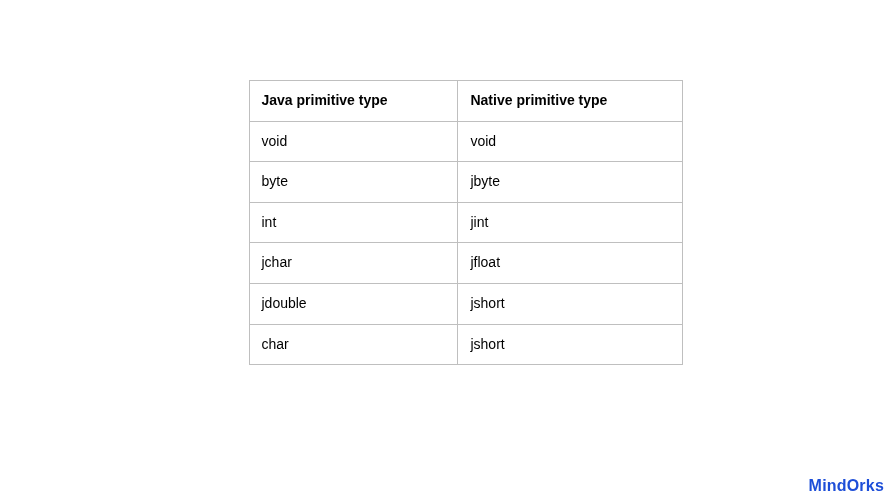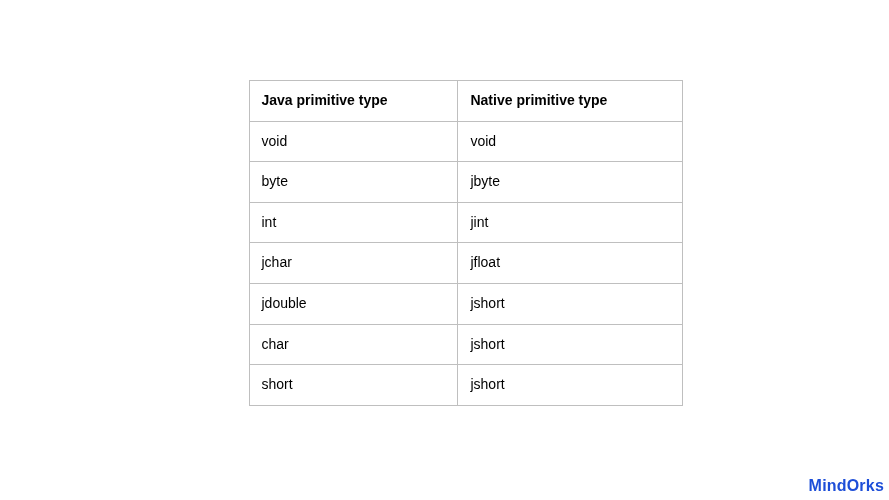--- a/index.html
+++ b/index.html
@@ -79,21 +79,17 @@
         <td>jfloat</td>
       </tr>
       <tr>
         <td>jdouble</td>
         <td>jshort</td>
       </tr>
       <tr>
         <td>char</td>
         <td>jshort</td>
       </tr>
-      <tr>
-        <td>short</td>
-        <td>jshort</td>
-      </tr>
     </tbody>
   </table>
 </div>
 
 <div class="footer-brand">MindOrks</div>
 
 </body></html>

